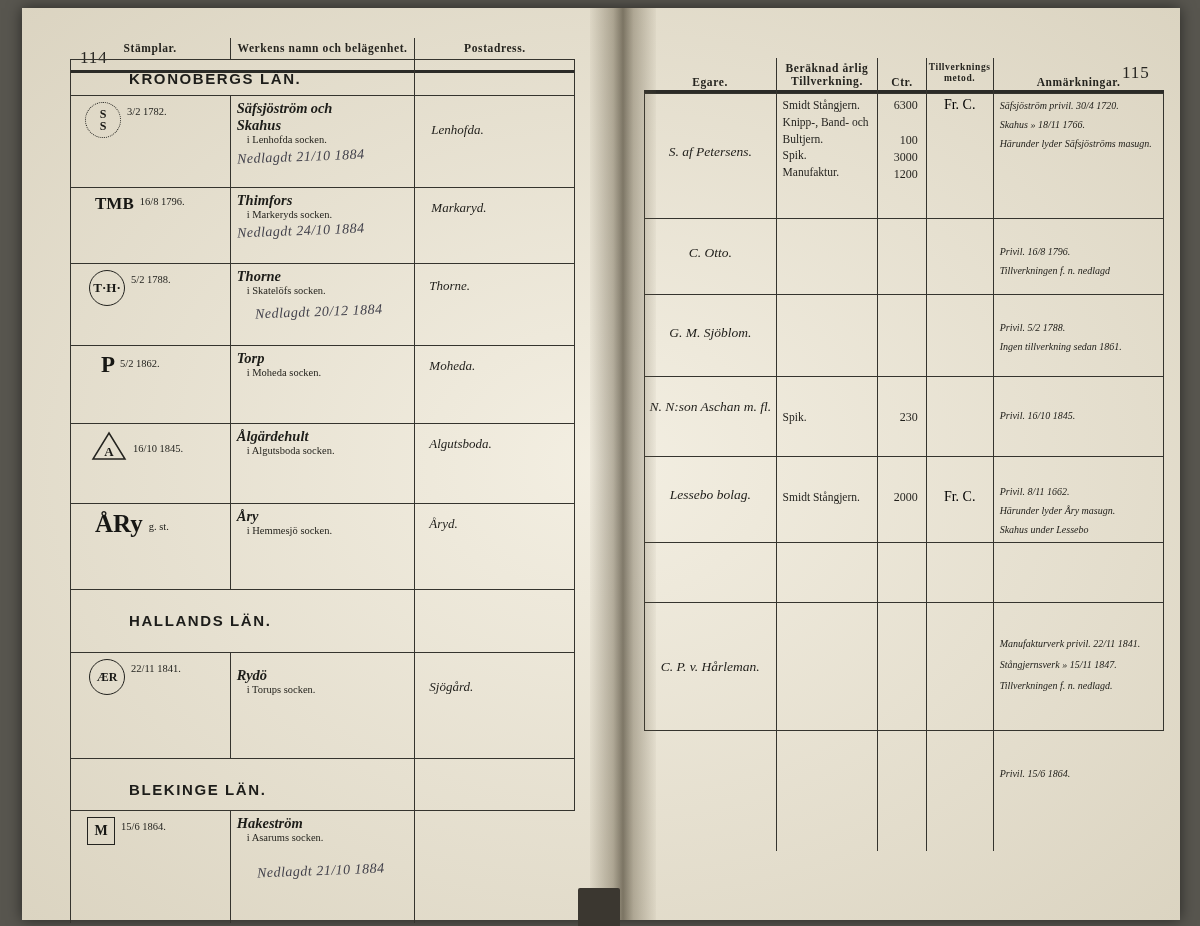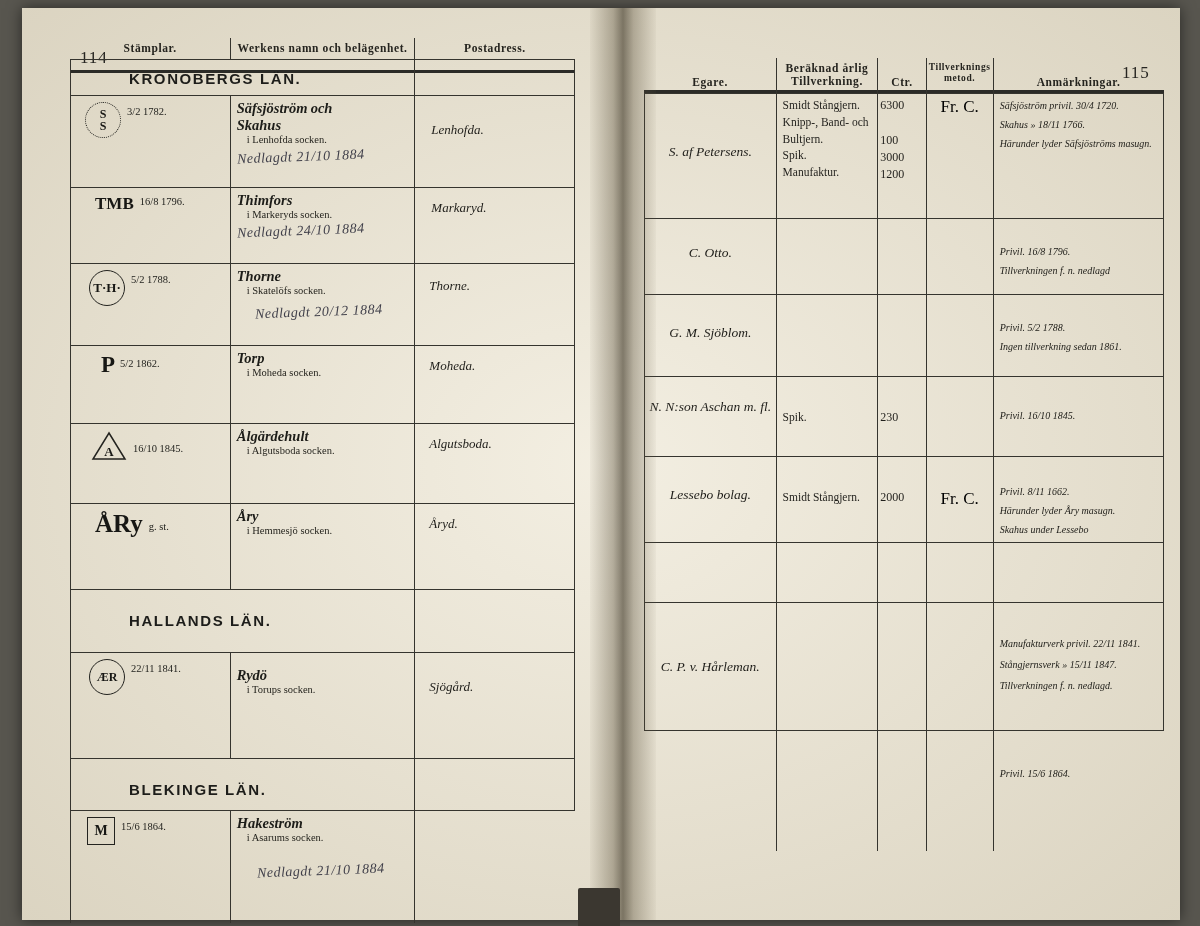--- a/index.html
+++ b/index.html
@@ -72,22 +72,22 @@
   .circle.dotted{border-style:dotted;flex-direction:column;line-height:1.0;font-size:12px;}
   .bigmark{font-size:23px;font-weight:bold;letter-spacing:-1px;}
   .square{width:26px;height:26px;border:1.6px solid #23231f;display:flex;align-items:center;
       justify-content:center;font-size:14px;font-weight:bold;}
 
   
   #tblR{left:22px;top:50px;width:520px;}
   .owner{font-family:"Liberation Serif",serif;font-style:italic;font-size:13.5px;color:#1e1d19;
      text-align:center;padding:6px 4px;}
   .prod{font-size:11.5px;color:#201f1b;padding:3px 4px 0 6px;line-height:1.45;}
-  .num{font-size:12px;color:#201f1b;padding:3px 8px 0 2px;line-height:1.45;}
-  .method{font-size:17px;text-align:center;padding:3px 2px 0 2px;}
+  .num{font-size:12px;color:#201f1b;text-align:right;padding:3px 8px 0 2px;line-height:1.45;}
+  .method{font-size:14px;text-align:center;padding:3px 2px 0 2px;}
   .note{font-family:"Liberation Serif",serif;font-style:italic;font-size:10px;color:#23221d;
      padding:5px 6px;line-height:1.4;}
 </style>
 </head>
 <body>
 
 <div id="page">
   <div class="surface"></div>
 
   <div class="book">

